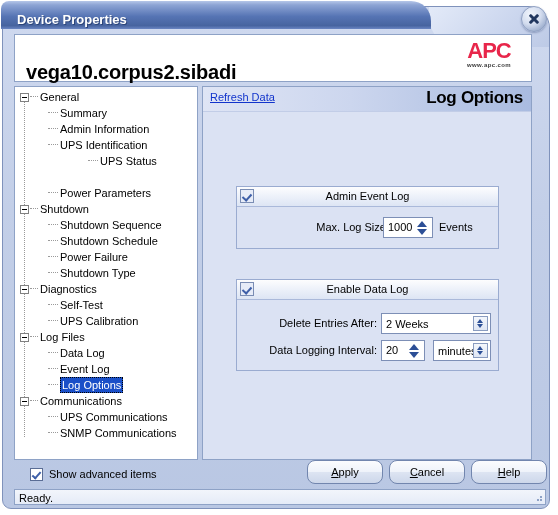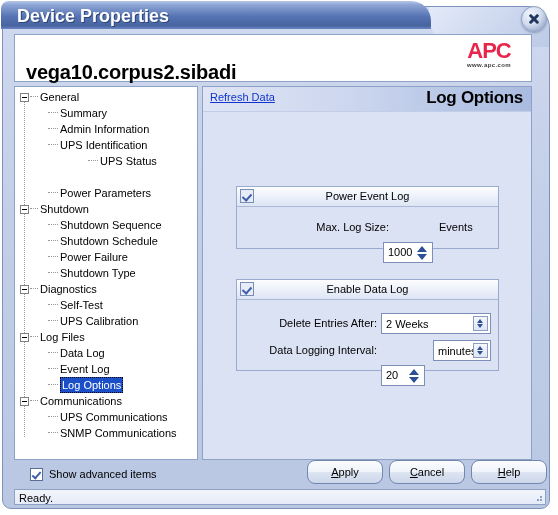--- a/index.html
+++ b/index.html
@@ -52,22 +52,22 @@
     top: 1px;
     width: 430px;
     height: 28px;
     background: linear-gradient(to bottom, #b5c6e8 0%, #8da4d4 14%, #5674b4 55%, #47649f 88%, #6b86c3 100%);
     border-radius: 8px 20px 0 0;
     box-sizing: border-box;
   }
   .titlebar-text {
     position: absolute;
     left: 16px;
-    top: 5px;
-    font-size: 18px;
+    top: 11px;
+    font-size: 13px;
     font-weight: bold;
     color: #ffffff;
     letter-spacing: 0px;
     text-shadow: 1px 1px 0 #2c4478;
     white-space: nowrap;
   }
 
   .close-btn {
     position: absolute;
     right: 11px;
@@ -319,21 +319,20 @@
   }
 
   
   .spinner {
     position: absolute;
     background: #ffffff;
     border: 1px solid #7d8fb6;
     box-sizing: border-box;
     height: 21px;
     cursor: text;
-    margin-top: 25px;
   }
   .spinner .sval {
     position: absolute;
     left: 4px;
     top: 3px;
     font-size: 11px;
     color: #000000;
   }
   .spin-arrows {
     position: absolute;
@@ -599,21 +598,21 @@
   <div class="content-panel">
 
     <div class="content-header">
       <div class="refresh-link">Refresh Data</div>
       <div class="page-title">Log Options</div>
     </div>
 
     <div class="groupbox" style="left:33px; top:99px; width:263px; height:63px;">
       <div class="group-title">
         <div class="group-check"></div>
-        <span>Power Event Log</span>
+        <span>Admin Event Log</span>
       </div>
       <div class="group-body">
         <div class="field-label" style="left:22px; top:14px; width:130px;">Max. Log Size:</div>
         <div class="spinner" style="left:146px; top:10px; width:50px;">
           <span class="sval">1000</span>
           <span class="spin-arrows">
             <i class="up"></i>
               <i class="dn"></i>
           </span>
         </div>

